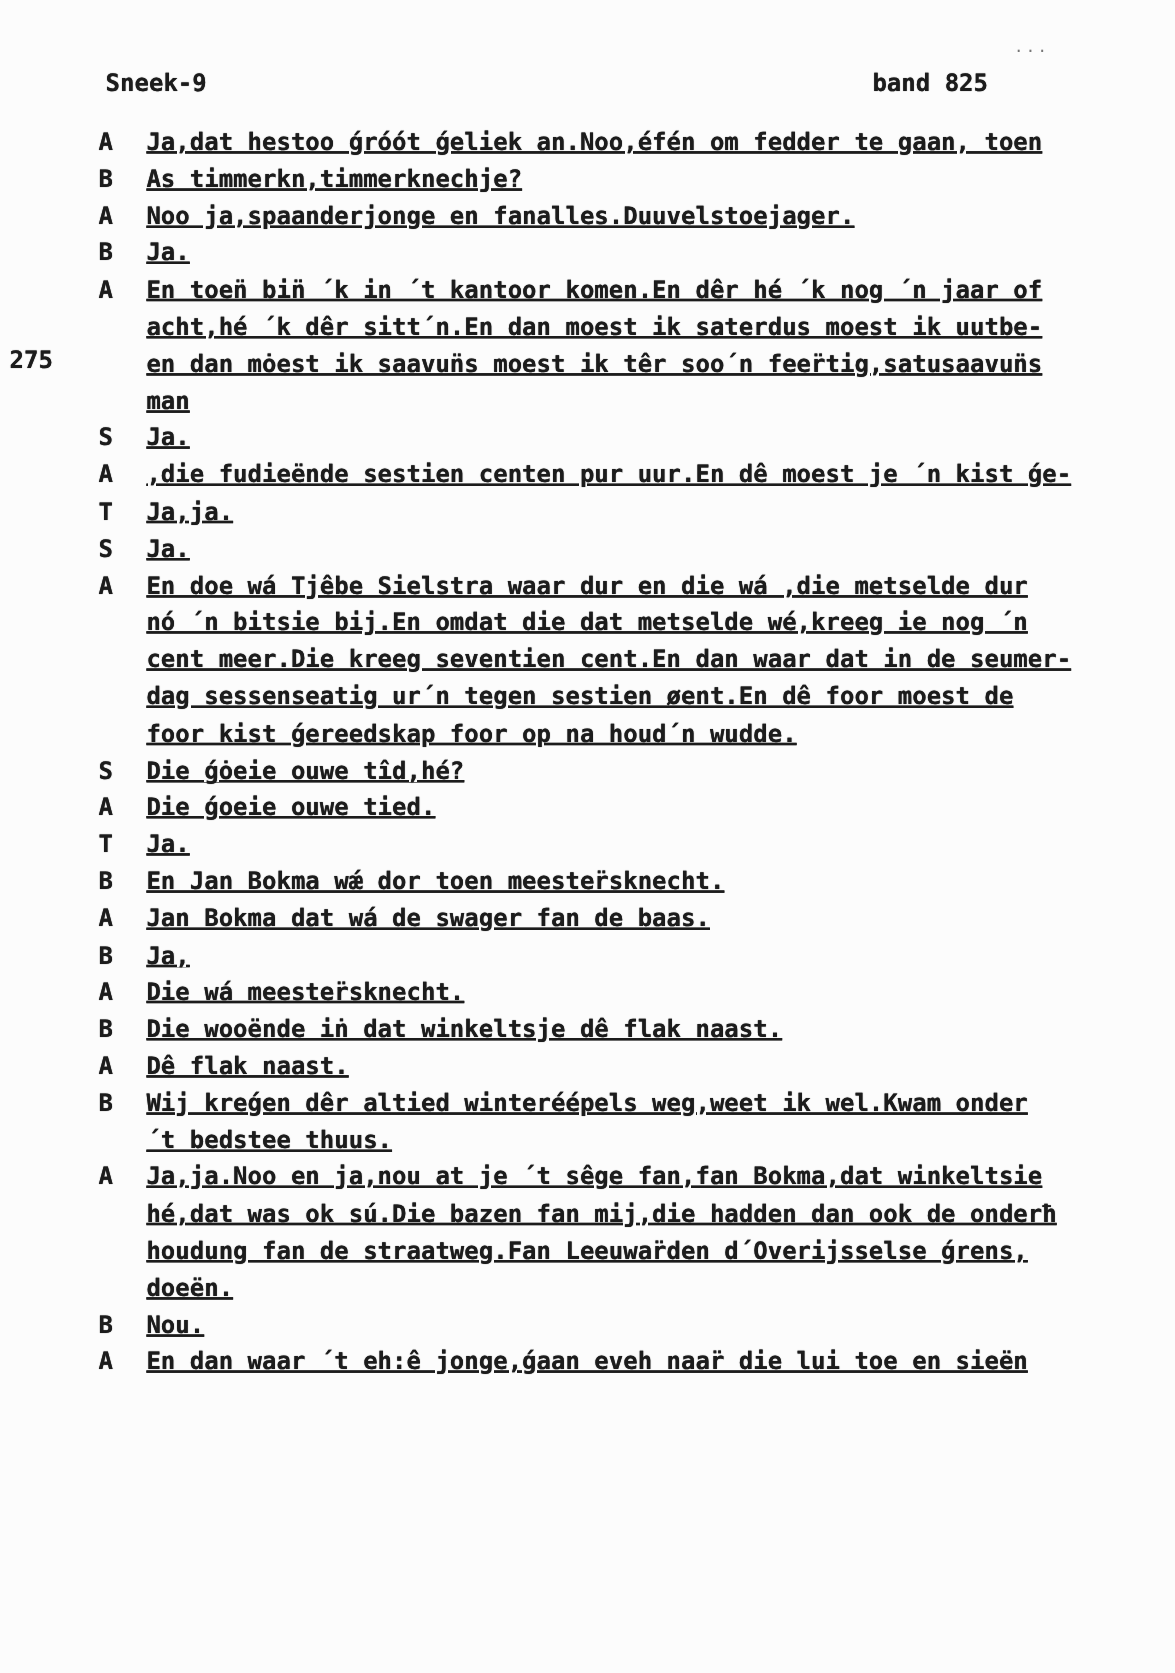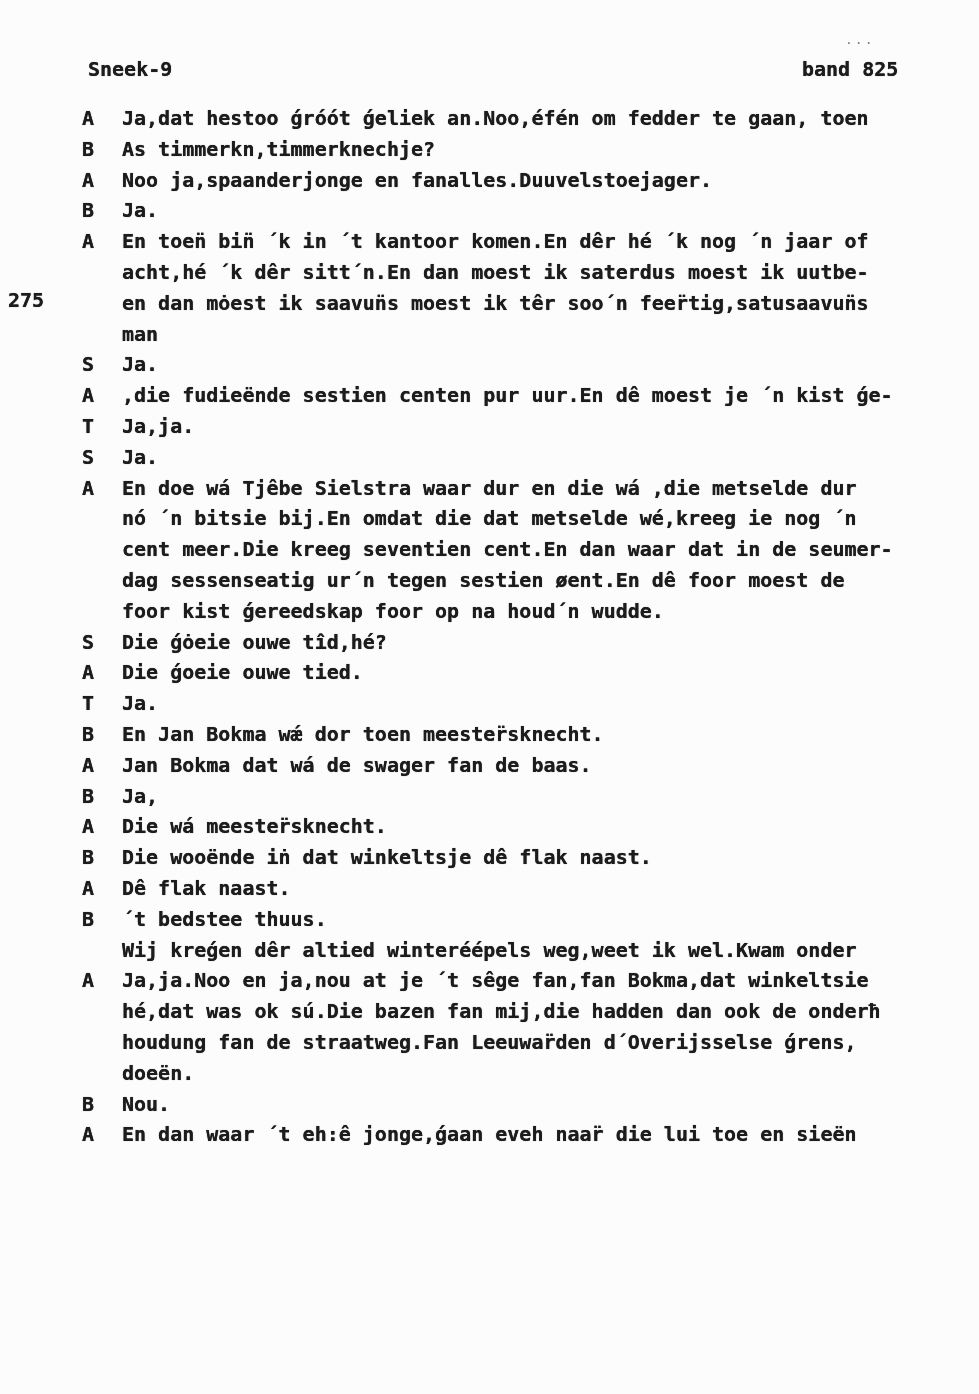--- a/index.html
+++ b/index.html
@@ -15,40 +15,41 @@
 
   .typed {
     font-size:20px;
     font-weight:bold;
     letter-spacing:0px;
     color:var(--ink);
     text-shadow:0 0 0.7px var(--ink);
   }
 
   .header-left  { position:absolute; left:88px;  top:57px; }
-  .header-right { position:absolute; left:802px; top:57px; }
+  .header-right { position:absolute; left:727px; top:57px; }
 
   .scan-speck {
     position:absolute; left:845px; top:32px;
     font-size:13px; color:#777; letter-spacing:2px;
     text-shadow:none; font-weight:normal;
   }
 
   .margin-number { position:absolute; left:8px; top:288px; }
 
   .dialogue { position:absolute; left:122px; top:103px; width:840px; }
   .turn { position:relative; }
   .turn .speaker {
     position:absolute; left:-40px; top:0;
     height:30.8px; line-height:30.8px;
     white-space:pre;
   }
   .turn .line {
     height:30.8px; line-height:30.8px;
     white-space:pre;
+    text-decoration:underline;
   }
 </style>
 </head>
 <body>
 
 <div class="page">
 
   <div class="typed header-left">Sneek-9</div>
 
   <div class="typed header-right">band 825</div>
@@ -136,22 +137,22 @@
       <div class="turn">
         <span class="speaker">B</span>
         <div class="line">Die wooënde iṅ dat winkeltsje dê flak naast.</div>
       </div>
       <div class="turn">
         <span class="speaker">A</span>
         <div class="line">Dê flak naast.</div>
       </div>
       <div class="turn">
         <span class="speaker">B</span>
+        <div class="line">Wij kreǵen dêr altied winteréépels weg,weet ik wel.Kwam onder</div>
         <div class="line">´t bedstee thuus.</div>
-        <div class="line">Wij kreǵen dêr altied winteréépels weg,weet ik wel.Kwam onder</div>
       </div>
       <div class="turn">
         <span class="speaker">A</span>
         <div class="line">Ja,ja.Noo en ja,nou at je ´t sêge fan,fan Bokma,dat winkeltsie</div>
         <div class="line">hé,dat was ok sú.Die bazen fan mij,die hadden dan ook de onderħ</div>
         <div class="line">houdung fan de straatweg.Fan Leeuwar̈den d´Overijsselse ǵrens,</div>
         <div class="line">doeën.</div>
       </div>
       <div class="turn">
         <span class="speaker">B</span>

